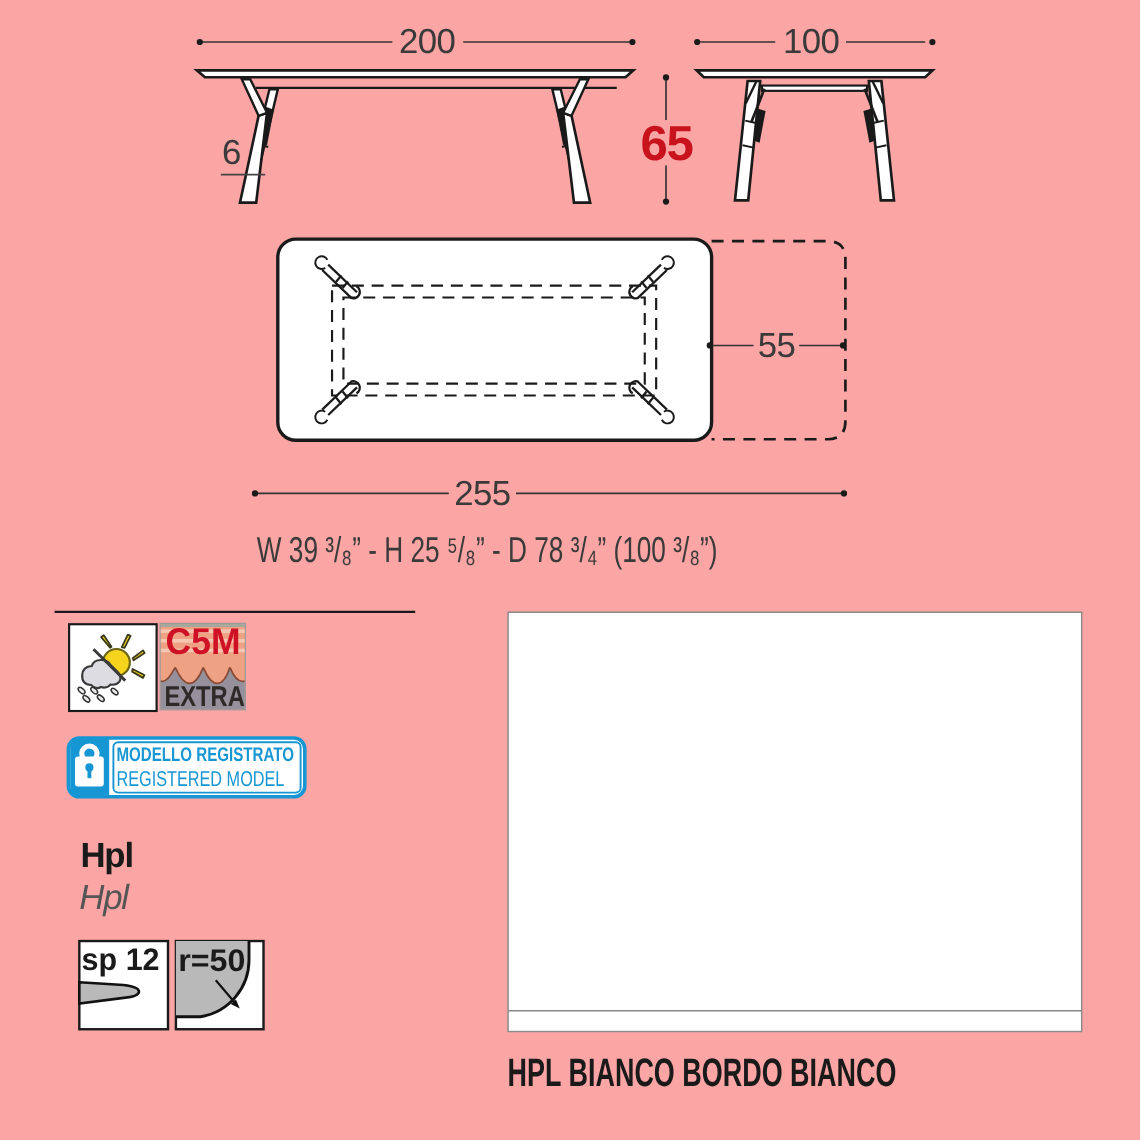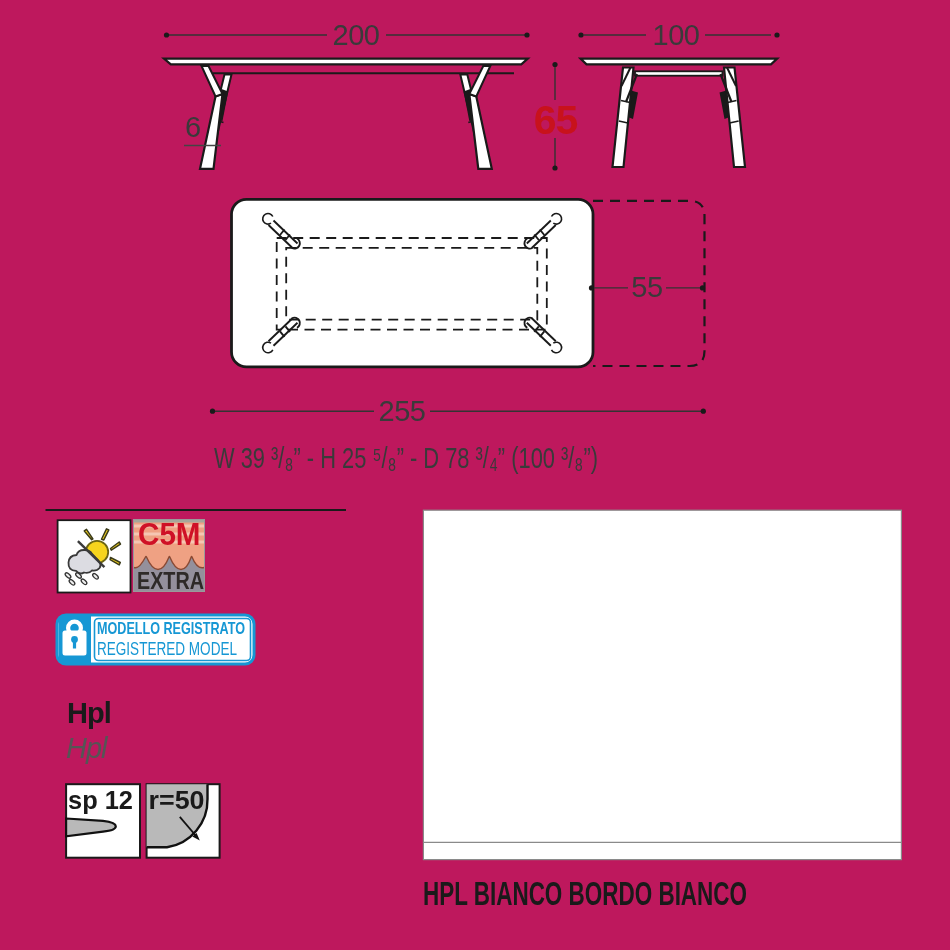--- a/index.html
+++ b/index.html
@@ -1,16 +1,16 @@
 <!DOCTYPE html>
 <html><head>
 <meta charset="utf-8">
 <style>
   html,body{margin:0;padding:0;background:#ffffff;}
-  #page{position:relative;width:950px;height:950px;background:#be185d;overflow:hidden;
+  #page{position:relative;width:950px;height:950px;background:#fca5a5;overflow:hidden;
         font-family:"Liberation Sans", sans-serif;text-align:right;}
   svg{position:absolute;left:0;top:0;}
 </style>
 </head>
 <body>
 <div id="page">
 <svg width="950" height="950" viewBox="0 0 950 950">
 
   <g stroke="#333" stroke-width="1.4" fill="none">
     <line x1="166.5" y1="35" x2="327" y2="35"></line>

